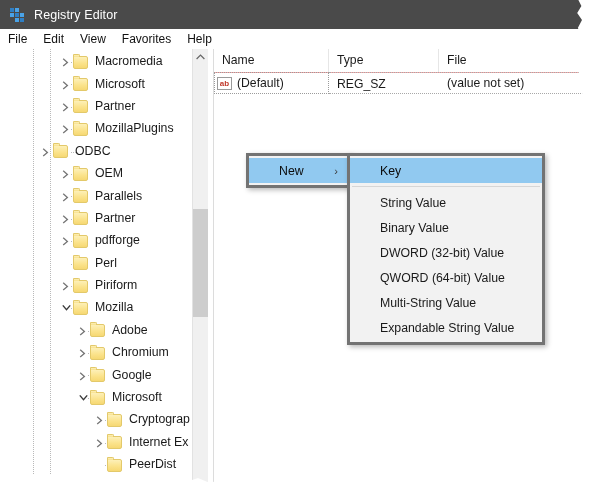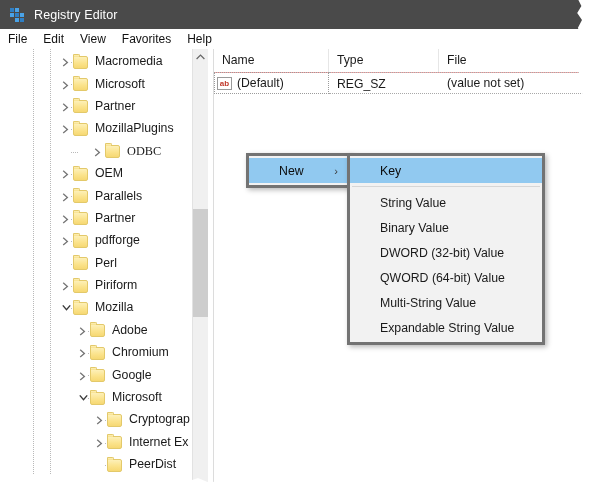--- a/index.html
+++ b/index.html
@@ -431,21 +431,21 @@
               <div class="trow" style="padding-left: 60px;">
                 <div class="tstub" style="left: 71px;"></div>
                 <span class="twist">
                   <svg width="8" height="9" viewBox="0 0 8 9">
                     <path d="M1.2 0.8 L5.4 4.4 L1.2 8" stroke="#767676" stroke-width="1.3" fill="none"></path>
                   </svg>
                 </span>
                 <span class="folder"></span>
                 <span class="tlabel">MozillaPlugins</span>
               </div>
-              <div class="trow" style="padding-left: 92px; font-family: Liberation Serif, serif;">
+              <div class="trow" style="padding-left: 40px;">
                 <div class="tstub" style="left: 71px;"></div>
                 <span class="twist">
                   <svg width="8" height="9" viewBox="0 0 8 9">
                     <path d="M1.2 0.8 L5.4 4.4 L1.2 8" stroke="#767676" stroke-width="1.3" fill="none"></path>
                   </svg>
                 </span>
                 <span class="folder"></span>
                 <span class="tlabel">ODBC</span>
               </div>
               <div class="trow" style="padding-left: 60px;">

